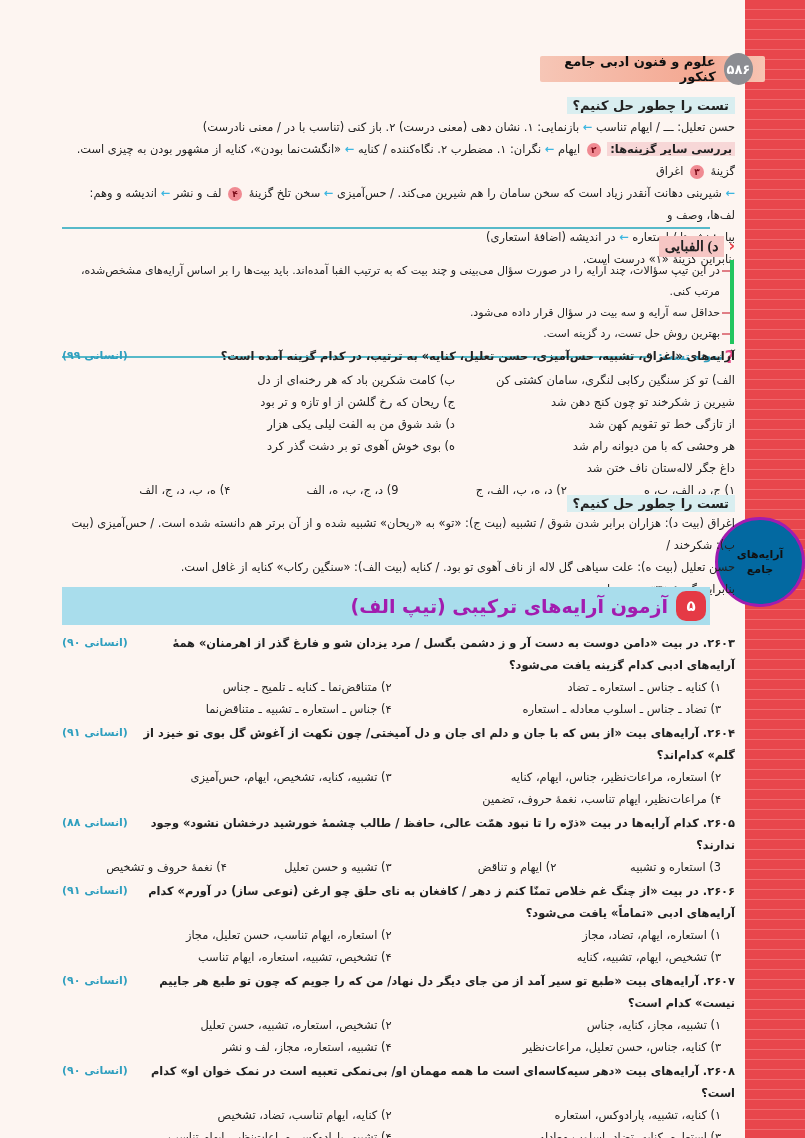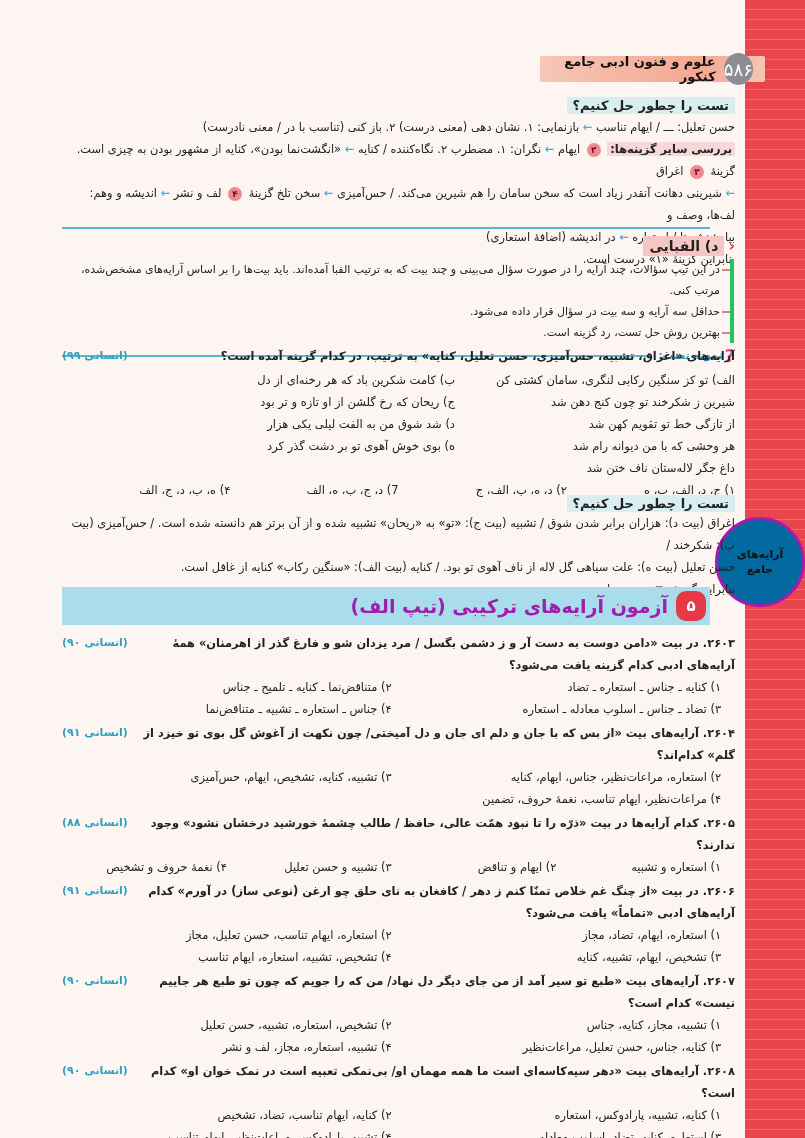--- a/index.html
+++ b/index.html
@@ -4,31 +4,31 @@
 <style>
   html,body{margin:0;padding:0;}
   body{width:805px;height:1138px;background:#fdf5f1;position:relative;overflow:hidden;
        font-family:"DejaVu Sans","Liberation Sans",sans-serif;color:#222;}
   .strip{position:absolute;right:0;top:0;width:60px;height:1138px;
          background:repeating-linear-gradient(180deg,#e8464c 0px,#e8464c 9px,#ef6a6e 9px,#ef6a6e 10px);}
   .header-bar{position:absolute;top:56px;left:540px;width:225px;height:26px;
               background:linear-gradient(90deg,#f6c6b6,#f4a892 70%,#f7c4b3);border-radius:2px;
               display:flex;align-items:center;direction:rtl;}
   .page-num{width:32px;height:32px;border-radius:50%;background:#8c8d92;color:#fff;
-            display:flex;align-items:center;justify-content:center;font-size:18px;font-weight:normal;margin-right:12px;}
+            display:flex;align-items:center;justify-content:center;font-size:13px;font-weight:bold;margin-right:12px;}
   .book-title{font-size:13px;font-weight:bold;color:#111;margin-right:8px;}
   .content{position:absolute;right:70px;left:62px;direction:rtl;text-align:right;}
   .hl-title{display:inline-block;background:#d9eef0;font-weight:bold;font-size:13px;padding:1px 6px;}
   .p{font-size:11.4px;line-height:22px;margin:0;}
   .pink{background:#f7d7d7;font-weight:bold;padding:0 3px;}
   .badge{display:inline-block;width:14px;height:14px;border-radius:50%;background:#f08a92;color:#7a0b18;
          font-size:9px;font-weight:bold;text-align:center;line-height:14px;margin:0 3px;}
   .arrow{color:#3cb6e0;font-weight:bold;}
   .rule-teal{height:2px;background:#57b9c9;}
-  .sub-head{display:inline-block;background:#f6c6c4;font-weight:bold;font-size:14px;padding:2px 6px;}
+  .sub-head{display:inline-block;background:#f6c6c4;font-weight:bold;font-size:14px;padding:2px 6px;font-family:Liberation Serif, serif;}
   .chev{color:#e53a45;font-weight:bold;margin-left:4px;}
   .bullets{border-right:4px solid #22c55e;margin-right:1px;padding-right:10px;}
   .bullets div{font-size:11px;line-height:21px;position:relative;}
   .bullets div::before{content:"";position:absolute;right:-10px;top:10px;width:8px;height:2px;background:#e07e85;}
   .sample{display:flex;align-items:center;}
   .sample .q{color:#e84a88;font-size:18px;font-weight:bold;}
   .sample .lbl{color:#2f9fbf;font-size:11px;font-weight:bold;margin:0 2px 0 6px;}
   .sample .line{flex:1;height:2px;background:#57b9c9;}
   .src{color:#2f9fbf;font-weight:bold;font-size:11px;float:left;}
   .qline{font-size:11.4px;line-height:22px;font-weight:bold;}
@@ -116,21 +116,21 @@
     <div>ج) ریحان که رخ گلشن از او تازه و تر بود</div>
       <div>از تازگی خط تو تقویم کهن شد</div>
     <div>د) شد شوق من به الفت لیلی یکی هزار</div>
       <div>هر وحشی که با من دیوانه رام شد</div>
     <div>ه) بوی خوش آهوی تو بر دشت گذر کرد</div>
       <div>داغ جگر لاله‌ستان ناف ختن شد</div>
   </div>
   <div class="opts4">
     <div>۱) ج، د، الف، ب، ه</div>
     <div>۲) د، ه، ب، الف، ج</div>
-    <div>7) د، ج، ب، ه، الف</div>
+    <div>9) د، ج، ب، ه، الف</div>
     <div>۴) ه، ب، د، ج، الف</div>
   </div>
 </div>
 
 <div class="content" style="top:493px;">
   <div><span class="hl-title">تست را چطور حل کنیم؟</span></div>
   <p class="p">اغراق (بیت د): هزاران برابر شدن شوق / تشبیه (بیت ج): «تو» به «ریحان» تشبیه شده و از آن برتر هم دانسته شده است. / حس‌آمیزی (بیت ب): شکرخند /</p>
   <p class="p">حسن تعلیل (بیت ه): علت سیاهی گل لاله از ناف آهوی تو بود. / کنایه (بیت الف): «سنگین رکاب» کنایه از غافل است.</p>
   <p class="p">بنابراین گزینهٔ «۳» درست است.</p>
 </div>
@@ -154,21 +154,21 @@
     <div class="qline"><span class="src">(انسانی ۹۱)</span><span>۲۶۰۴. آرایه‌های بیت «از بس که با جان و دلم ای جان و دل آمیختی/ چون نکهت از آغوش گل بوی تو خیزد از گلم» کدام‌اند؟</span></div>
     <div class="opts2" style="padding-right:14px;">
         <div>۲) استعاره، مراعات‌نظیر، جناس، ایهام، کنایه</div>
       <div>۳) تشبیه، کنایه، تشخیص، ایهام، حس‌آمیزی</div>
         <div>۴) مراعات‌نظیر، ایهام تناسب، نغمهٔ حروف، تضمین</div>
     </div>
   </div>
   <div style="margin-bottom:2px;">
     <div class="qline"><span class="src">(انسانی ۸۸)</span><span>۲۶۰۵. کدام آرایه‌ها در بیت «ذرّه را تا نبوَد همّت عالی، حافظ / طالب چشمهٔ خورشید درخشان نشود» وجود ندارند؟</span></div>
     <div class="opts4" style="padding-right:14px;">
-      <div>۱) استعاره و تشبیه</div>
+      <div>3) استعاره و تشبیه</div>
         <div>۲) ایهام و تناقض</div>
       <div>۳) تشبیه و حسن تعلیل</div>
         <div>۴) نغمهٔ حروف و تشخیص</div>
     </div>
   </div>
   <div style="margin-bottom:2px;">
     <div class="qline"><span class="src">(انسانی ۹۱)</span><span>۲۶۰۶. در بیت «از چنگ غم خلاص تمنّا کنم ز دهر / کافغان به نای حلق چو ارغن (نوعی ساز) در آورم» کدام آرایه‌های ادبی «تماماً» یافت می‌شود؟</span></div>
     <div class="opts2" style="padding-right:14px;">
       <div>۱) استعاره، ایهام، تضاد، مجاز</div>
         <div>۲) استعاره، ایهام تناسب، حسن تعلیل، مجاز</div>

